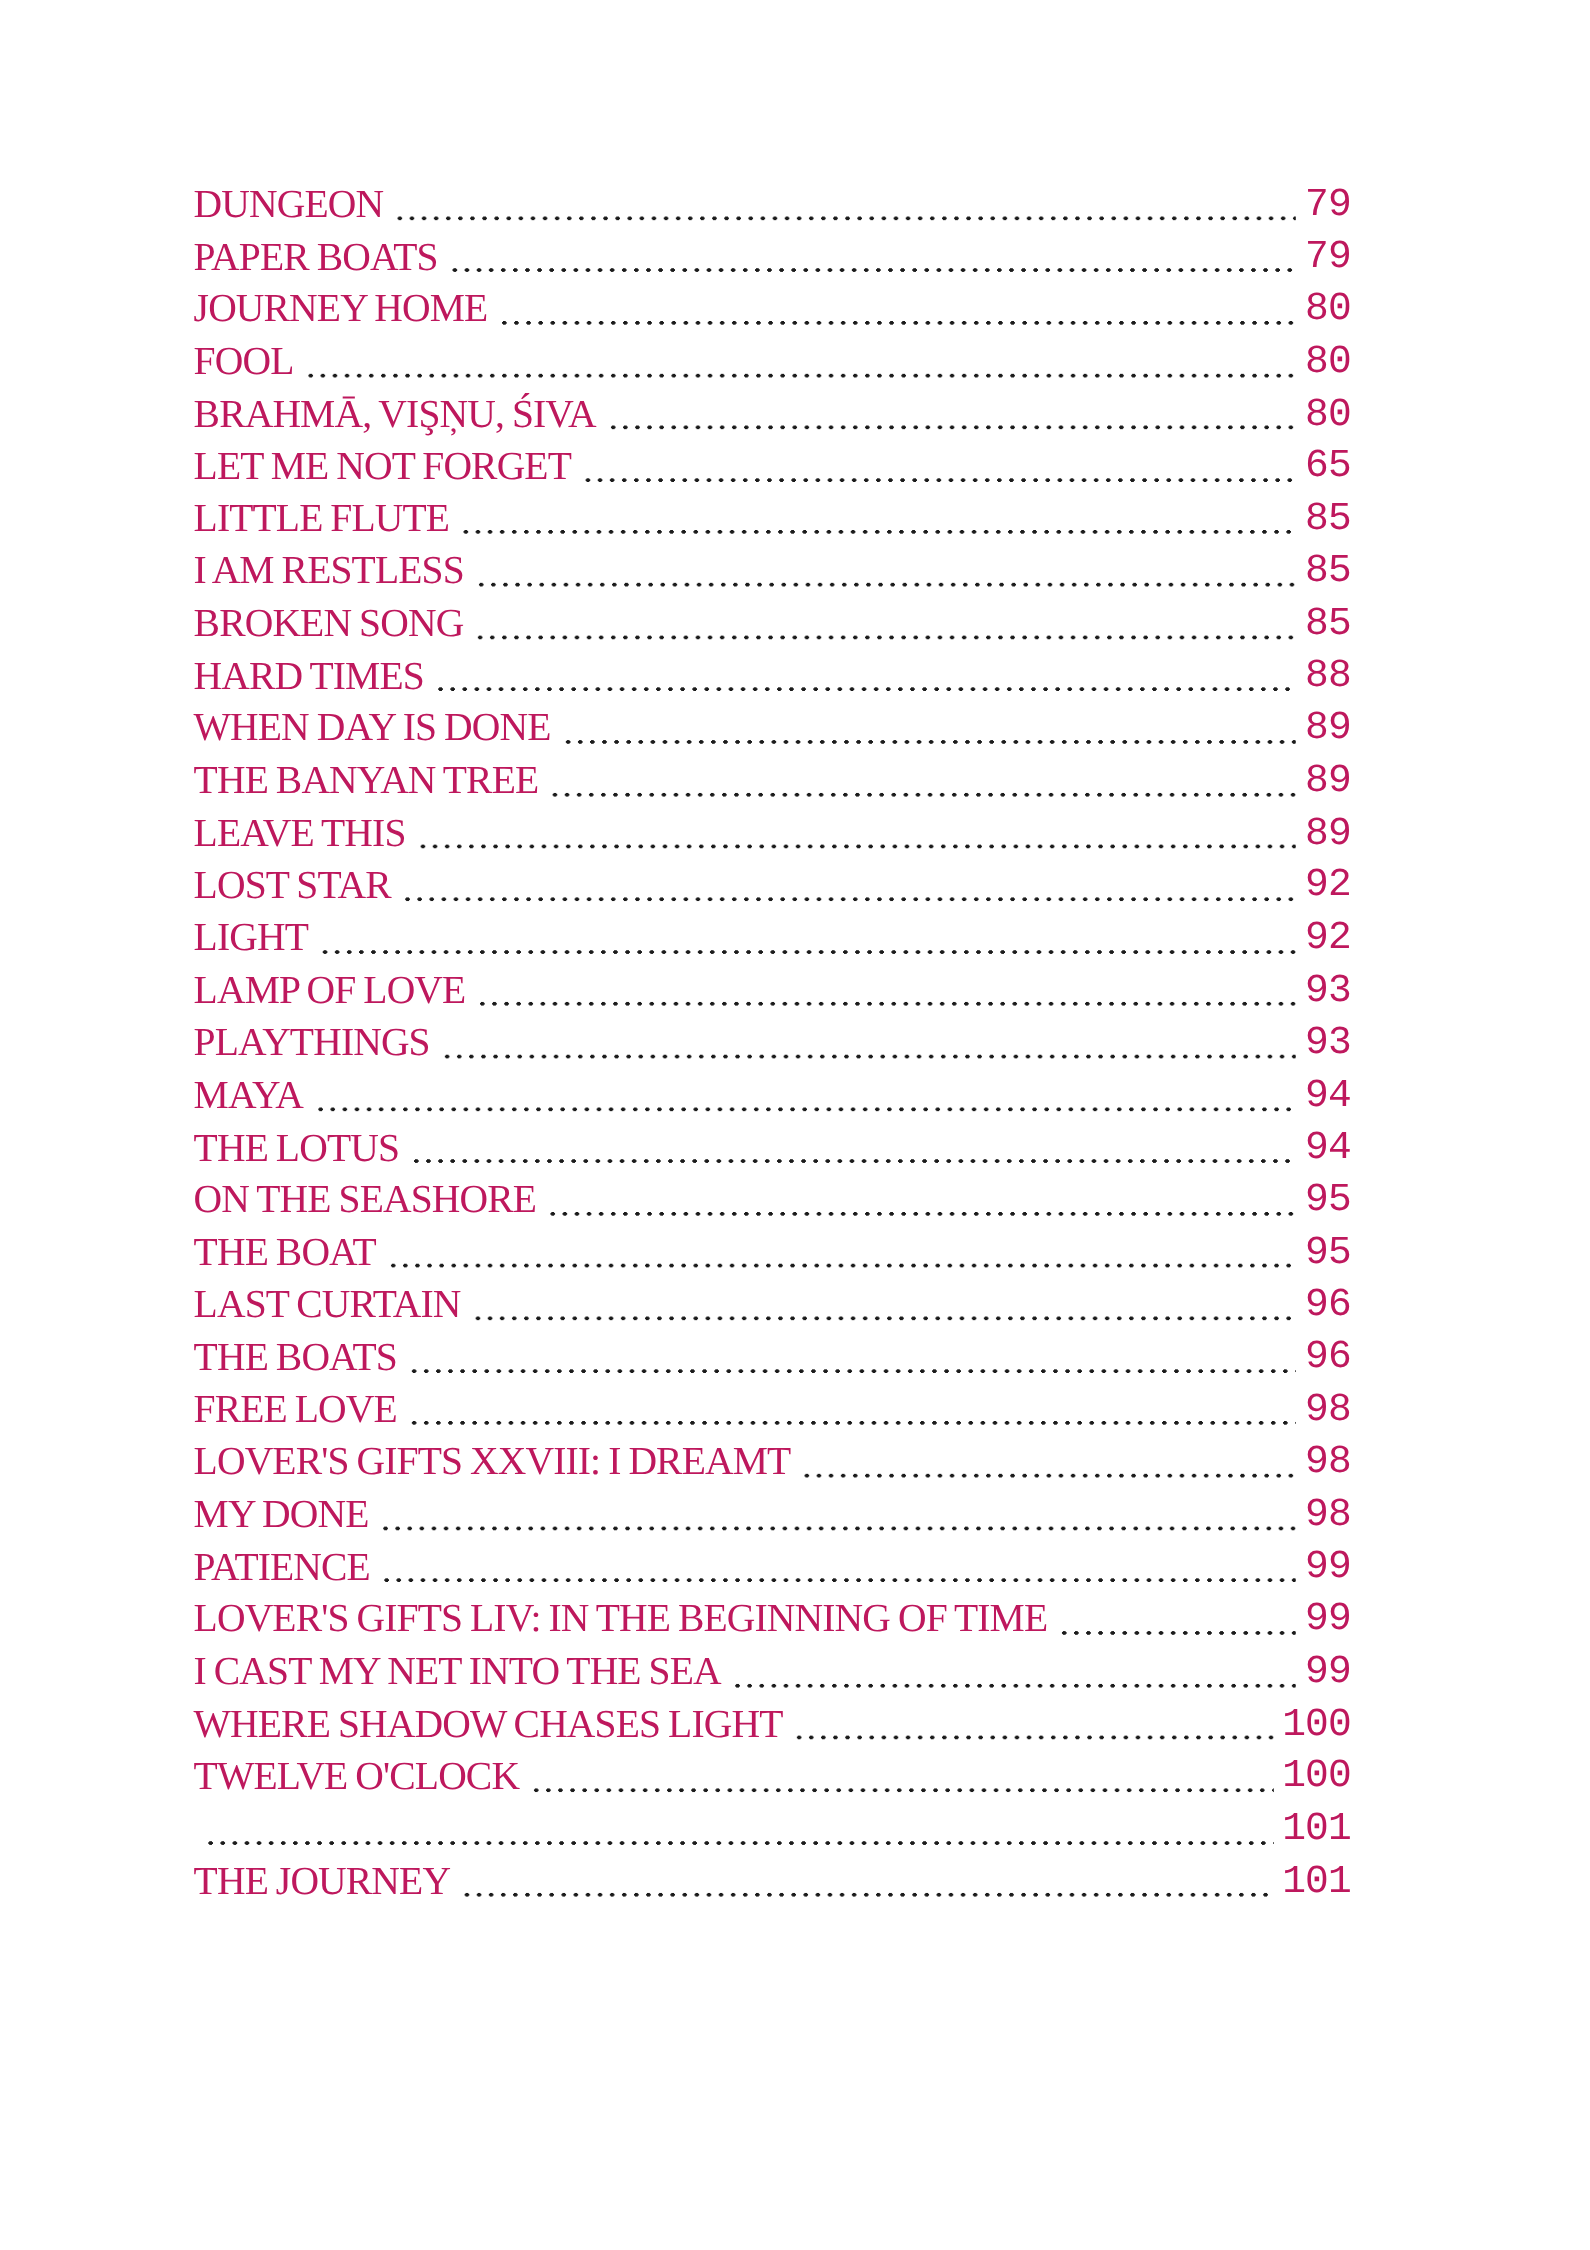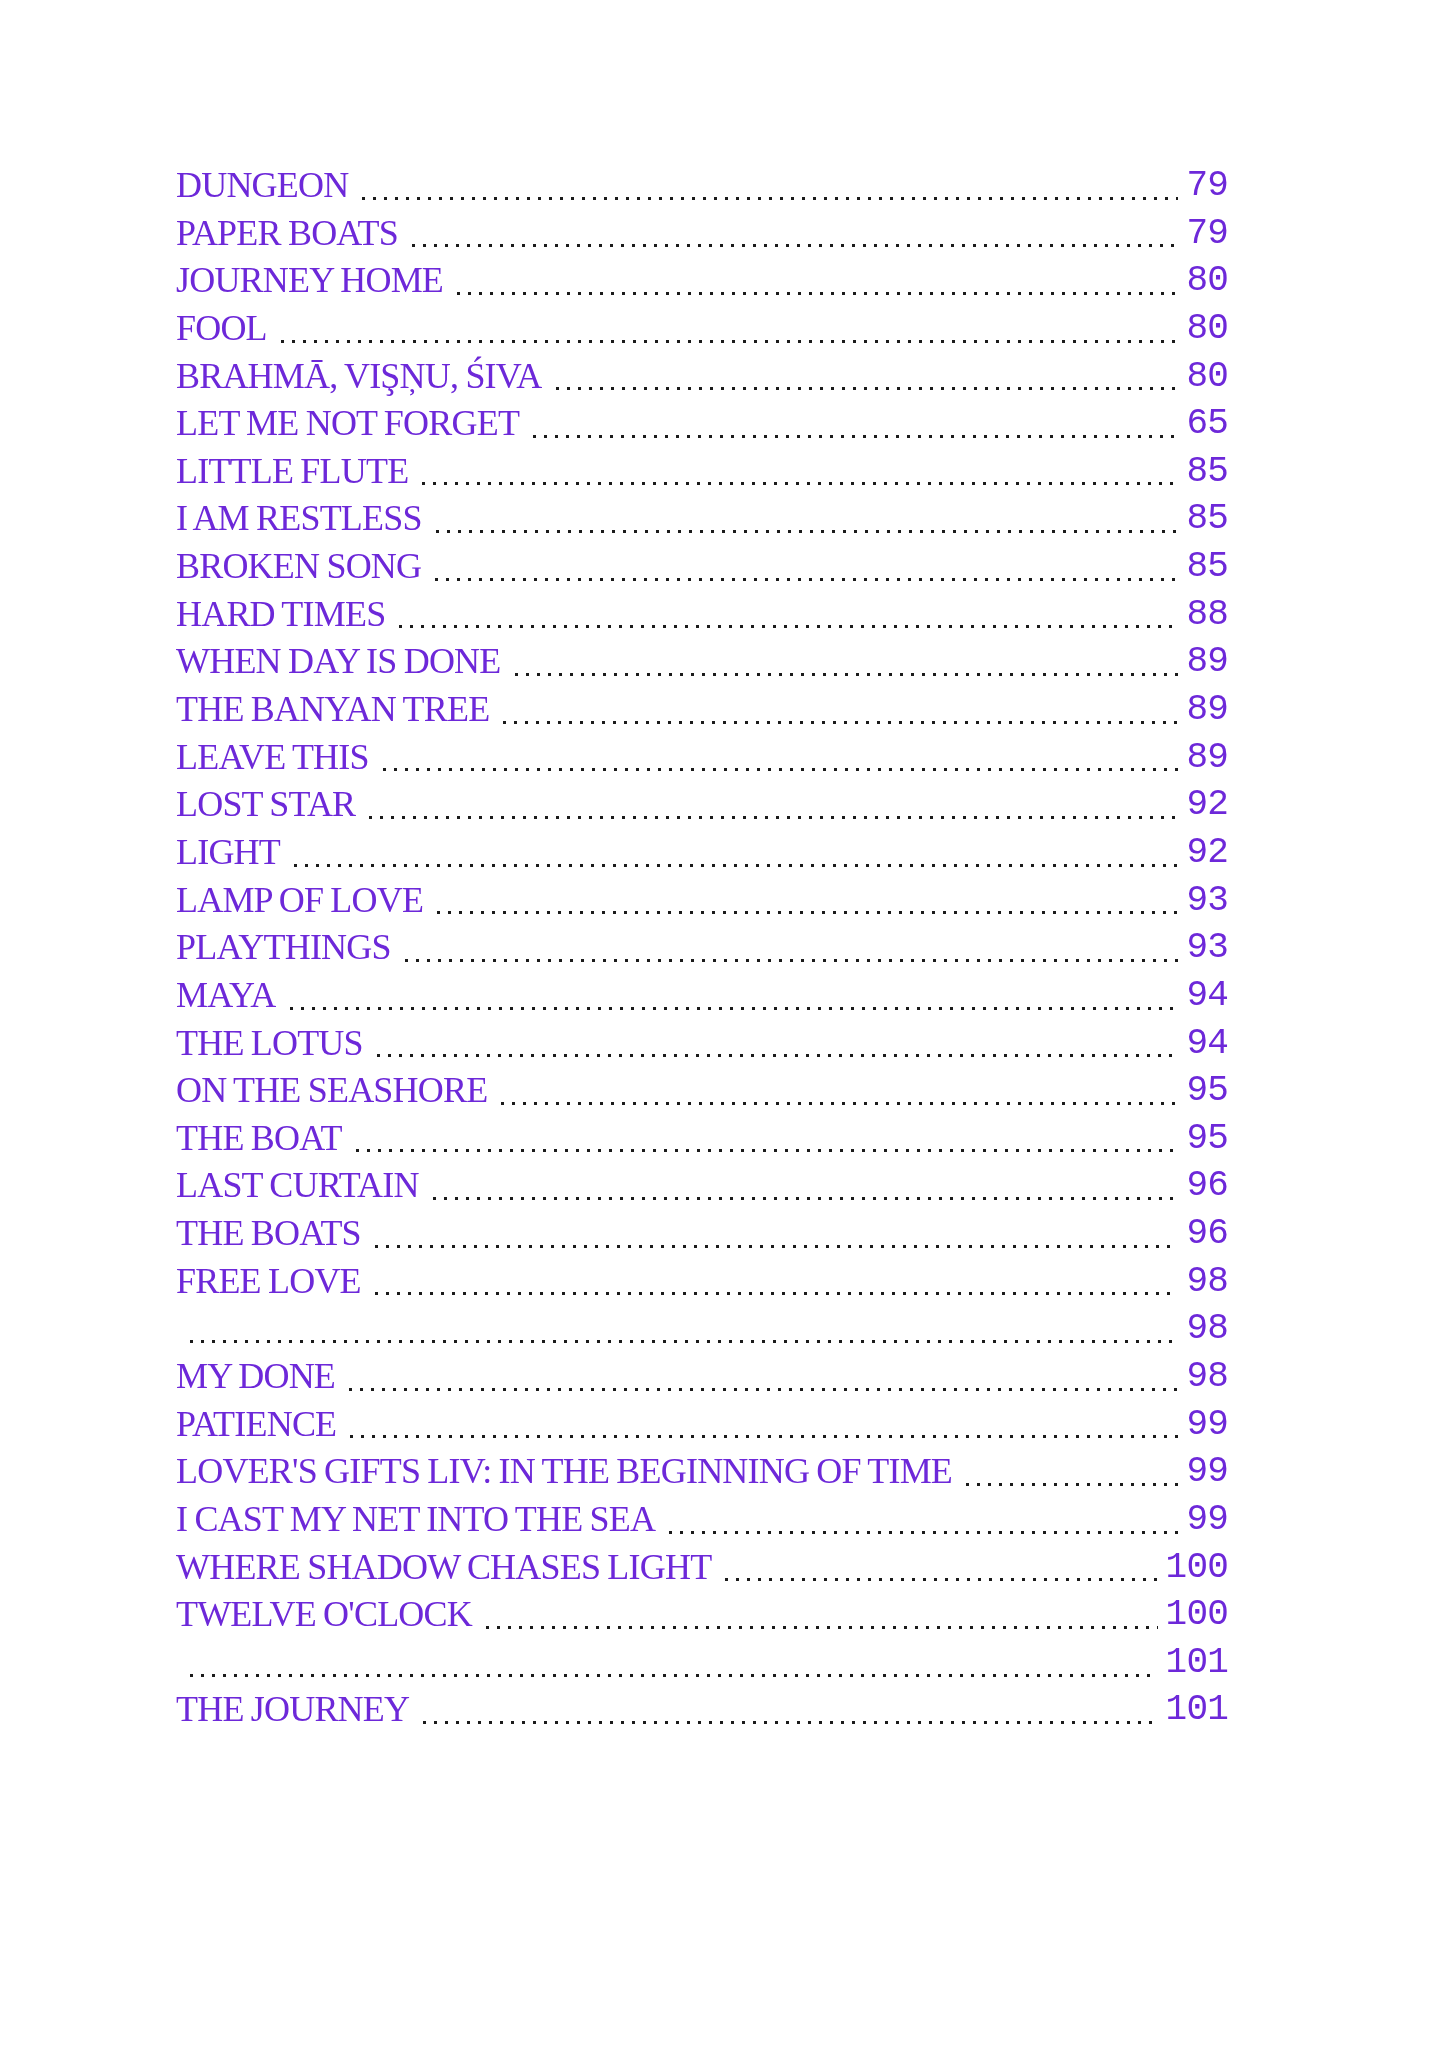--- a/index.html
+++ b/index.html
@@ -12,26 +12,26 @@
   .page {
     box-sizing: border-box;
     width: 1445px;
     height: 2045px;
     background: #ffffff;
     padding: 162px 217px 0 176px;
   }
   .toc-list { width: 100%; }
   .row {
     display: flex;
-    align-items: flex-end;
+    align-items: flex-start;
     height: 47.65px;
     font-family: "Liberation Serif", serif;
     font-size: 36px;
     line-height: 47.65px;
-    color: #6d28d9;
+    color: #be185d;
     letter-spacing: -0.8px;
     word-spacing: -1px;
   }
   .title {
     white-space: nowrap;
     flex: 0 0 auto;
   }
   .dots {
     flex: 1 1 auto;
     align-self: flex-end;
@@ -194,20 +194,21 @@
     <span class="pageno">96</span>
   </div>
 
   <div class="row">
     <span class="title">FREE LOVE</span>
     <span class="dots"></span>
     <span class="pageno">98</span>
   </div>
 
   <div class="row">
+    <span class="title">LOVER'S GIFTS XXVIII: I DREAMT</span>
     <span class="dots"></span>
     <span class="pageno">98</span>
   </div>
 
   <div class="row">
     <span class="title">MY DONE</span>
     <span class="dots"></span>
     <span class="pageno">98</span>
   </div>
 

